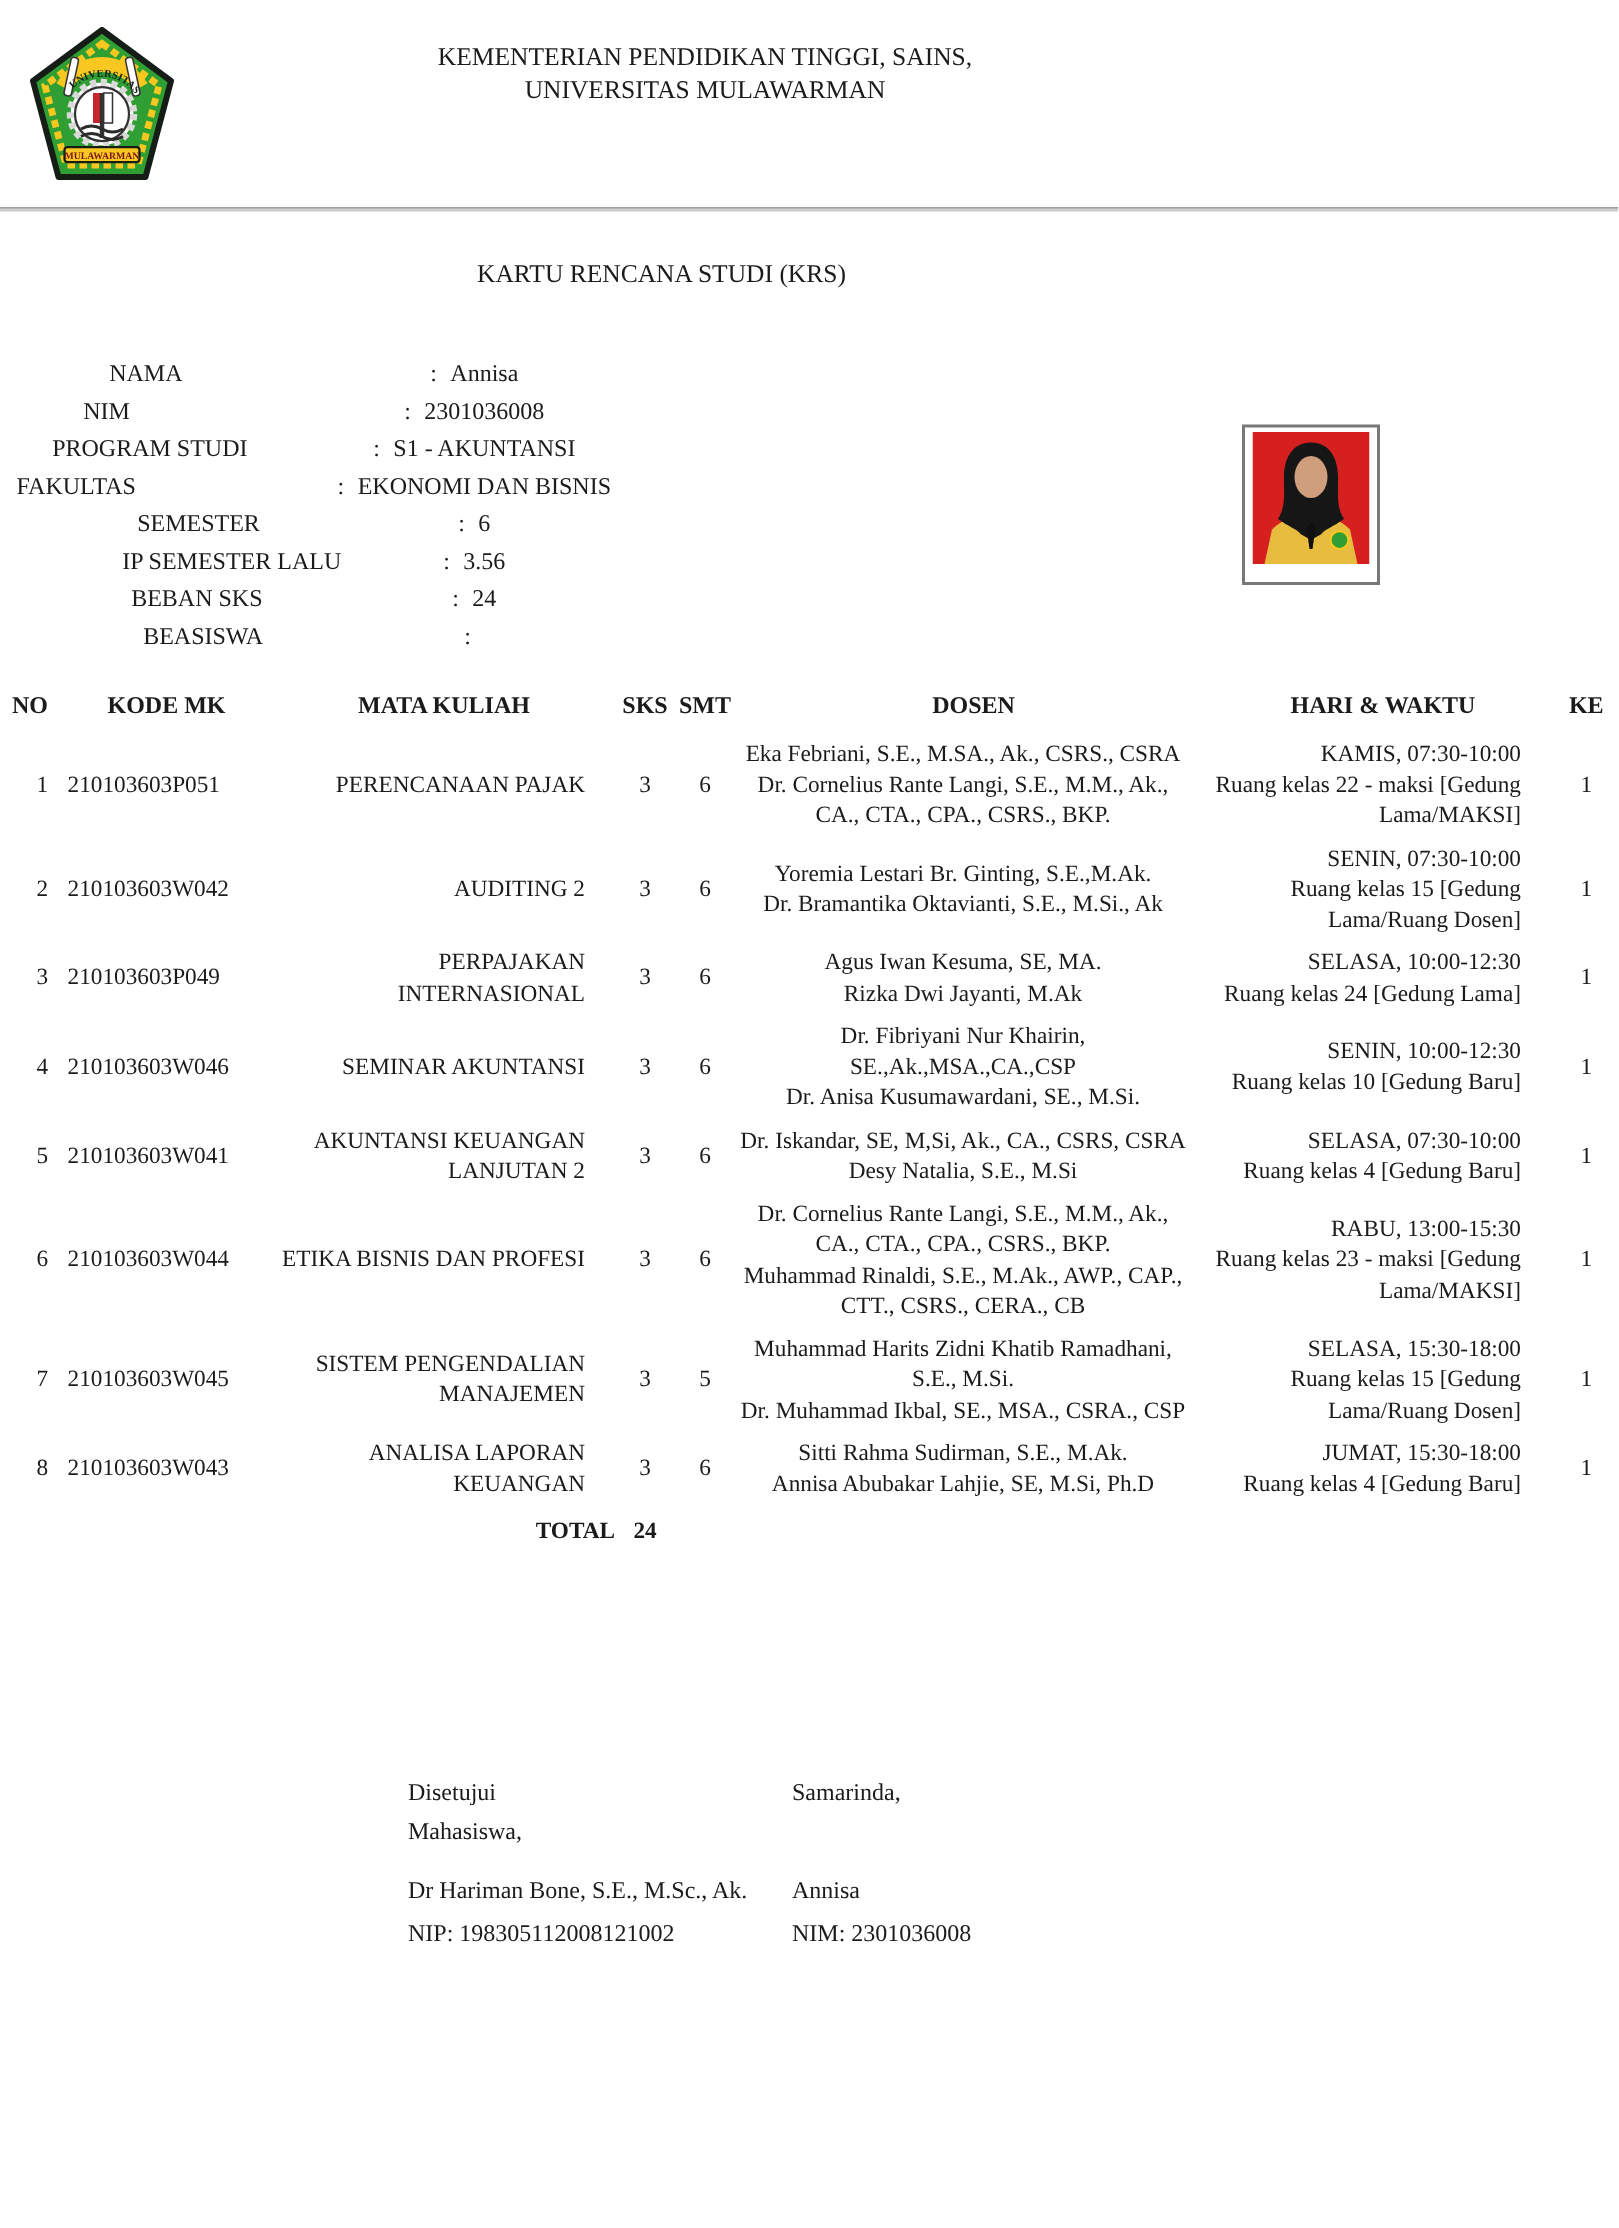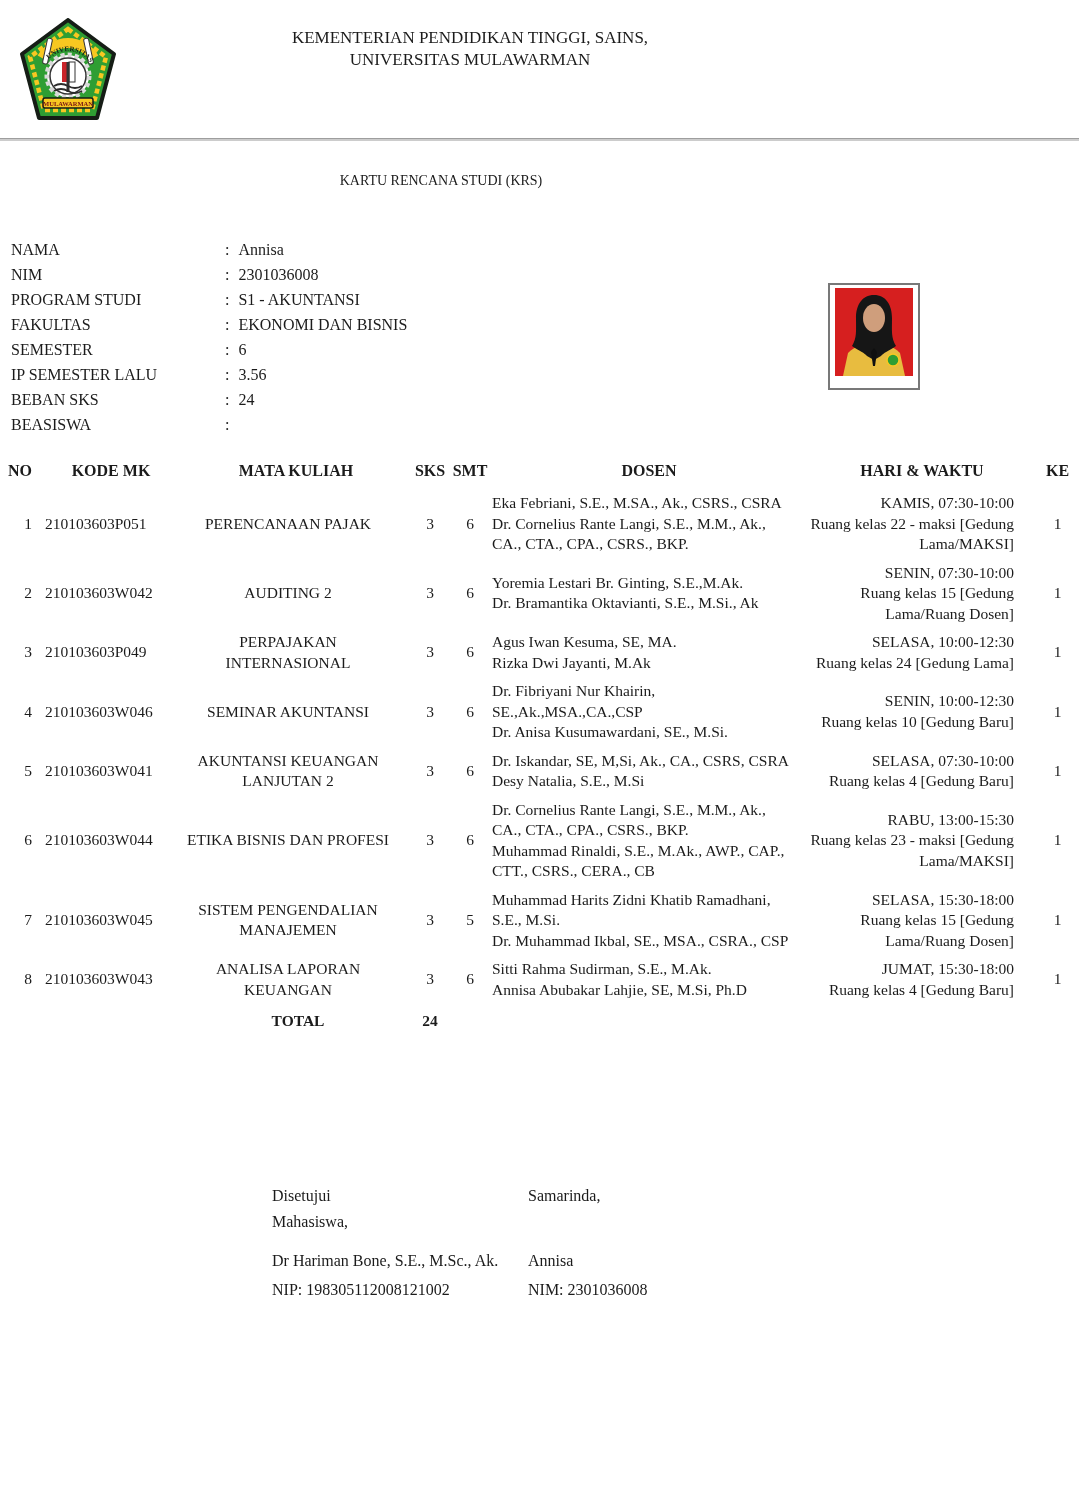--- a/index.html
+++ b/index.html
@@ -7,45 +7,45 @@
     position:relative; width:1079px; height:1485px; background:#ffffff;
     color:#1b1b1b; font-family:"Liberation Serif","DejaVu Serif",serif;
     overflow:hidden;
   }
   
   .letterhead-text { position:absolute; top:27px; left:0; width:940px; text-align:center;
     font-size:17px; line-height:22px; }
   .logo-wrap { position:absolute; top:18px; left:18px; width:100px; height:106px; }
   .divider { position:absolute; top:138px; left:0; width:1079px; height:3px;
     background:#cccccc; border-top:1px solid #9e9e9e; box-sizing:border-box; }
-  .doc-title { position:absolute; top:173px; left:0; width:882px; text-align:center; font-size:14px; }
+  .doc-title { position:absolute; top:173px; left:0; width:882px; text-align:center; font-size:17px; }
 
   
   .info { position:absolute; top:237px; left:11px; font-size:16px; line-height:25px; }
-  .info-row { display:flex; }
+  .info-row { display:flex;justify-content:center; }
   .info-label { width:214px; }
   .info-value { margin-left:9px; white-space:pre; }
 
   
   .photo-frame { position:absolute; left:828px; top:283px; width:92px; height:107px;
     box-sizing:border-box; border:2px solid #787878; background:#ffffff;
     padding:3px 5px 11px 5px; }
   .photo-frame svg { display:block; width:78px; height:88px; }
 
   
   .krs-table { position:absolute; top:456px; left:0; width:1079px;
     border-collapse:collapse; table-layout:fixed; font-size:15.5px; }
   .krs-table th { font-size:16px; font-weight:bold; text-align:center;
     padding:6px 0 9px; vertical-align:middle; }
   .krs-table td { vertical-align:middle; padding:4px 0; line-height:20.5px; }
   td.c-no   { text-align:right; padding-right:8px; }
   td.c-kode { text-align:left;  padding-left:5px; }
-  td.c-matkul { text-align:center; padding-left:4px; padding-right:20px; }
+  td.c-matkul { text-align:right; padding-left:4px; padding-right:20px; }
   td.c-sks, td.c-smt, td.c-ke { text-align:center; }
-  td.c-dosen { text-align:left; padding-left:2px; padding-right:16px; }
+  td.c-dosen { text-align:center; padding-left:2px; padding-right:16px; }
   td.c-waktu { text-align:right; padding-left:2px; padding-right:22px; }
   .total-row td { font-weight:bold; padding:7px 0; }
   .total-row .c-matkul { padding-left:4px;margin-top:20px; }
 
   
   .sig-labels { position:absolute; left:272px; top:1183px; display:grid;
     grid-template-columns:256px auto; font-size:16px; line-height:26px; }
   .sig-names { position:absolute; left:272px; top:1248px; display:grid;
     grid-template-columns:256px auto; font-size:16px; line-height:25px; }
   .advisor-name { width:242px; }

